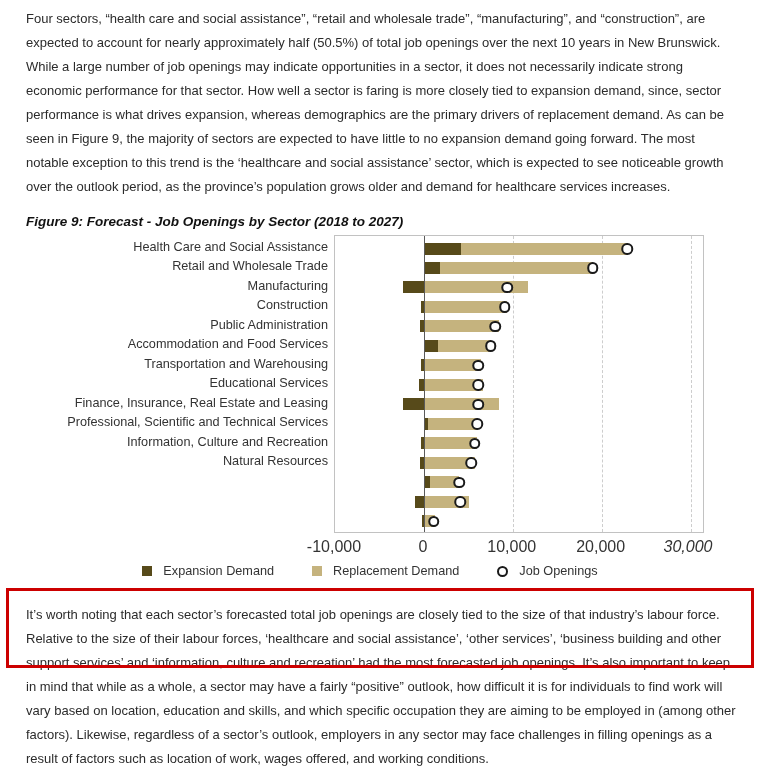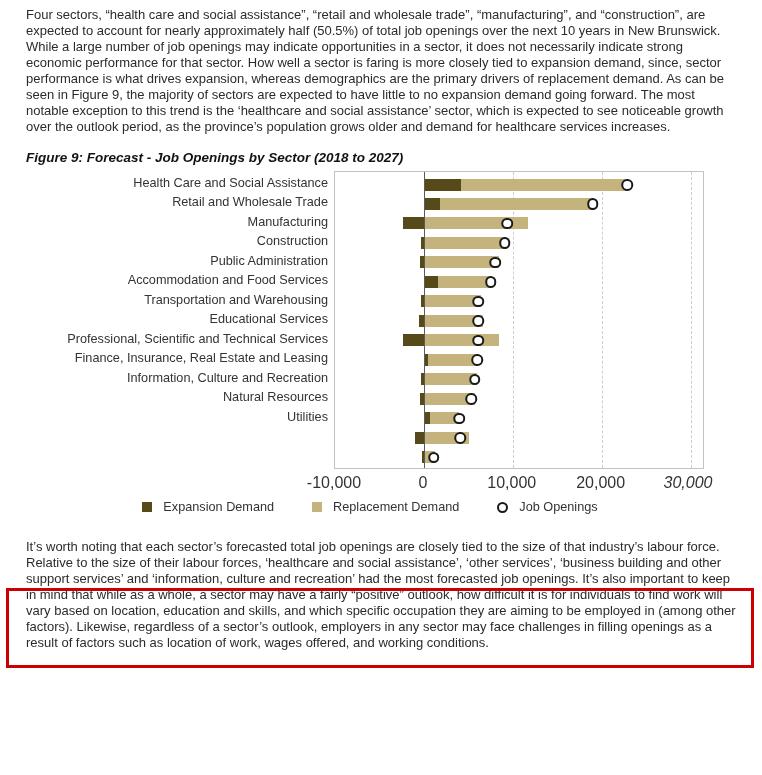--- a/index.html
+++ b/index.html
@@ -1,20 +1,20 @@
 <!DOCTYPE html>
 <html><head>
 <meta charset="utf-8">
 <style>
   html,body{margin:0;padding:0;}
   body{
     width:762px;height:775px;background:#ffffff;position:relative;
     font-family:"Liberation Sans",sans-serif;color:#2b2b2b;overflow:hidden;
   }
-  .para{font-size:13px;line-height:16px;margin:0;padding:0 26px;text-align:left;}
+  .para{font-size:13px;line-height:24px;margin:0;padding:0 26px;text-align:left;}
   .para-top{margin-top:7px;}
   .figure-title{
     font-size:13.5px;font-weight:bold;font-style:italic;color:#111;
     margin:15px 26px 6px 26px;
   }
   
   .chart{margin-left:38px;margin-top:2px;}
   .chart-body{display:flex;}
   .labels-col{width:296px;padding-top:3px;}
   .sector-label{
@@ -67,25 +67,24 @@
   <div class="chart-body">
     <div class="labels-col" id="labels-col">
         <div class="sector-label">Health Care and Social Assistance</div>
         <div class="sector-label">Retail and Wholesale Trade</div>
         <div class="sector-label">Manufacturing</div>
         <div class="sector-label">Construction</div>
         <div class="sector-label">Public Administration</div>
         <div class="sector-label">Accommodation and Food Services</div>
         <div class="sector-label">Transportation and Warehousing</div>
         <div class="sector-label">Educational Services</div>
+        <div class="sector-label">Finance, Insurance, Real Estate and Leasing</div>
         <div class="sector-label">Professional, Scientific and Technical Services</div>
-        <div class="sector-label">Finance, Insurance, Real Estate and Leasing</div>
         <div class="sector-label">Information, Culture and Recreation</div>
         <div class="sector-label">Natural Resources</div>
-        <div class="sector-label">Utilities</div>
       </div>
     <div class="plot" id="plot">
         <div class="gridline" style="left: 177.778px;"></div>
         <div class="gridline" style="left: 266.667px;"></div>
         <div class="gridline" style="left: 355.556px;"></div>
         <div class="zeroline" style="left: 88.8889px;"></div>
         <div class="bar-row" style="top: 3px;">
           <div class="bar" style="background: rgb(87, 74, 26); left: 88.8889px; width: 37.3333px;"></div>
           <div class="bar" style="background: rgb(197, 179, 126); left: 126.222px; width: 166.222px;"></div>
           <div class="marker" style="left: 292.444px;"></div>

